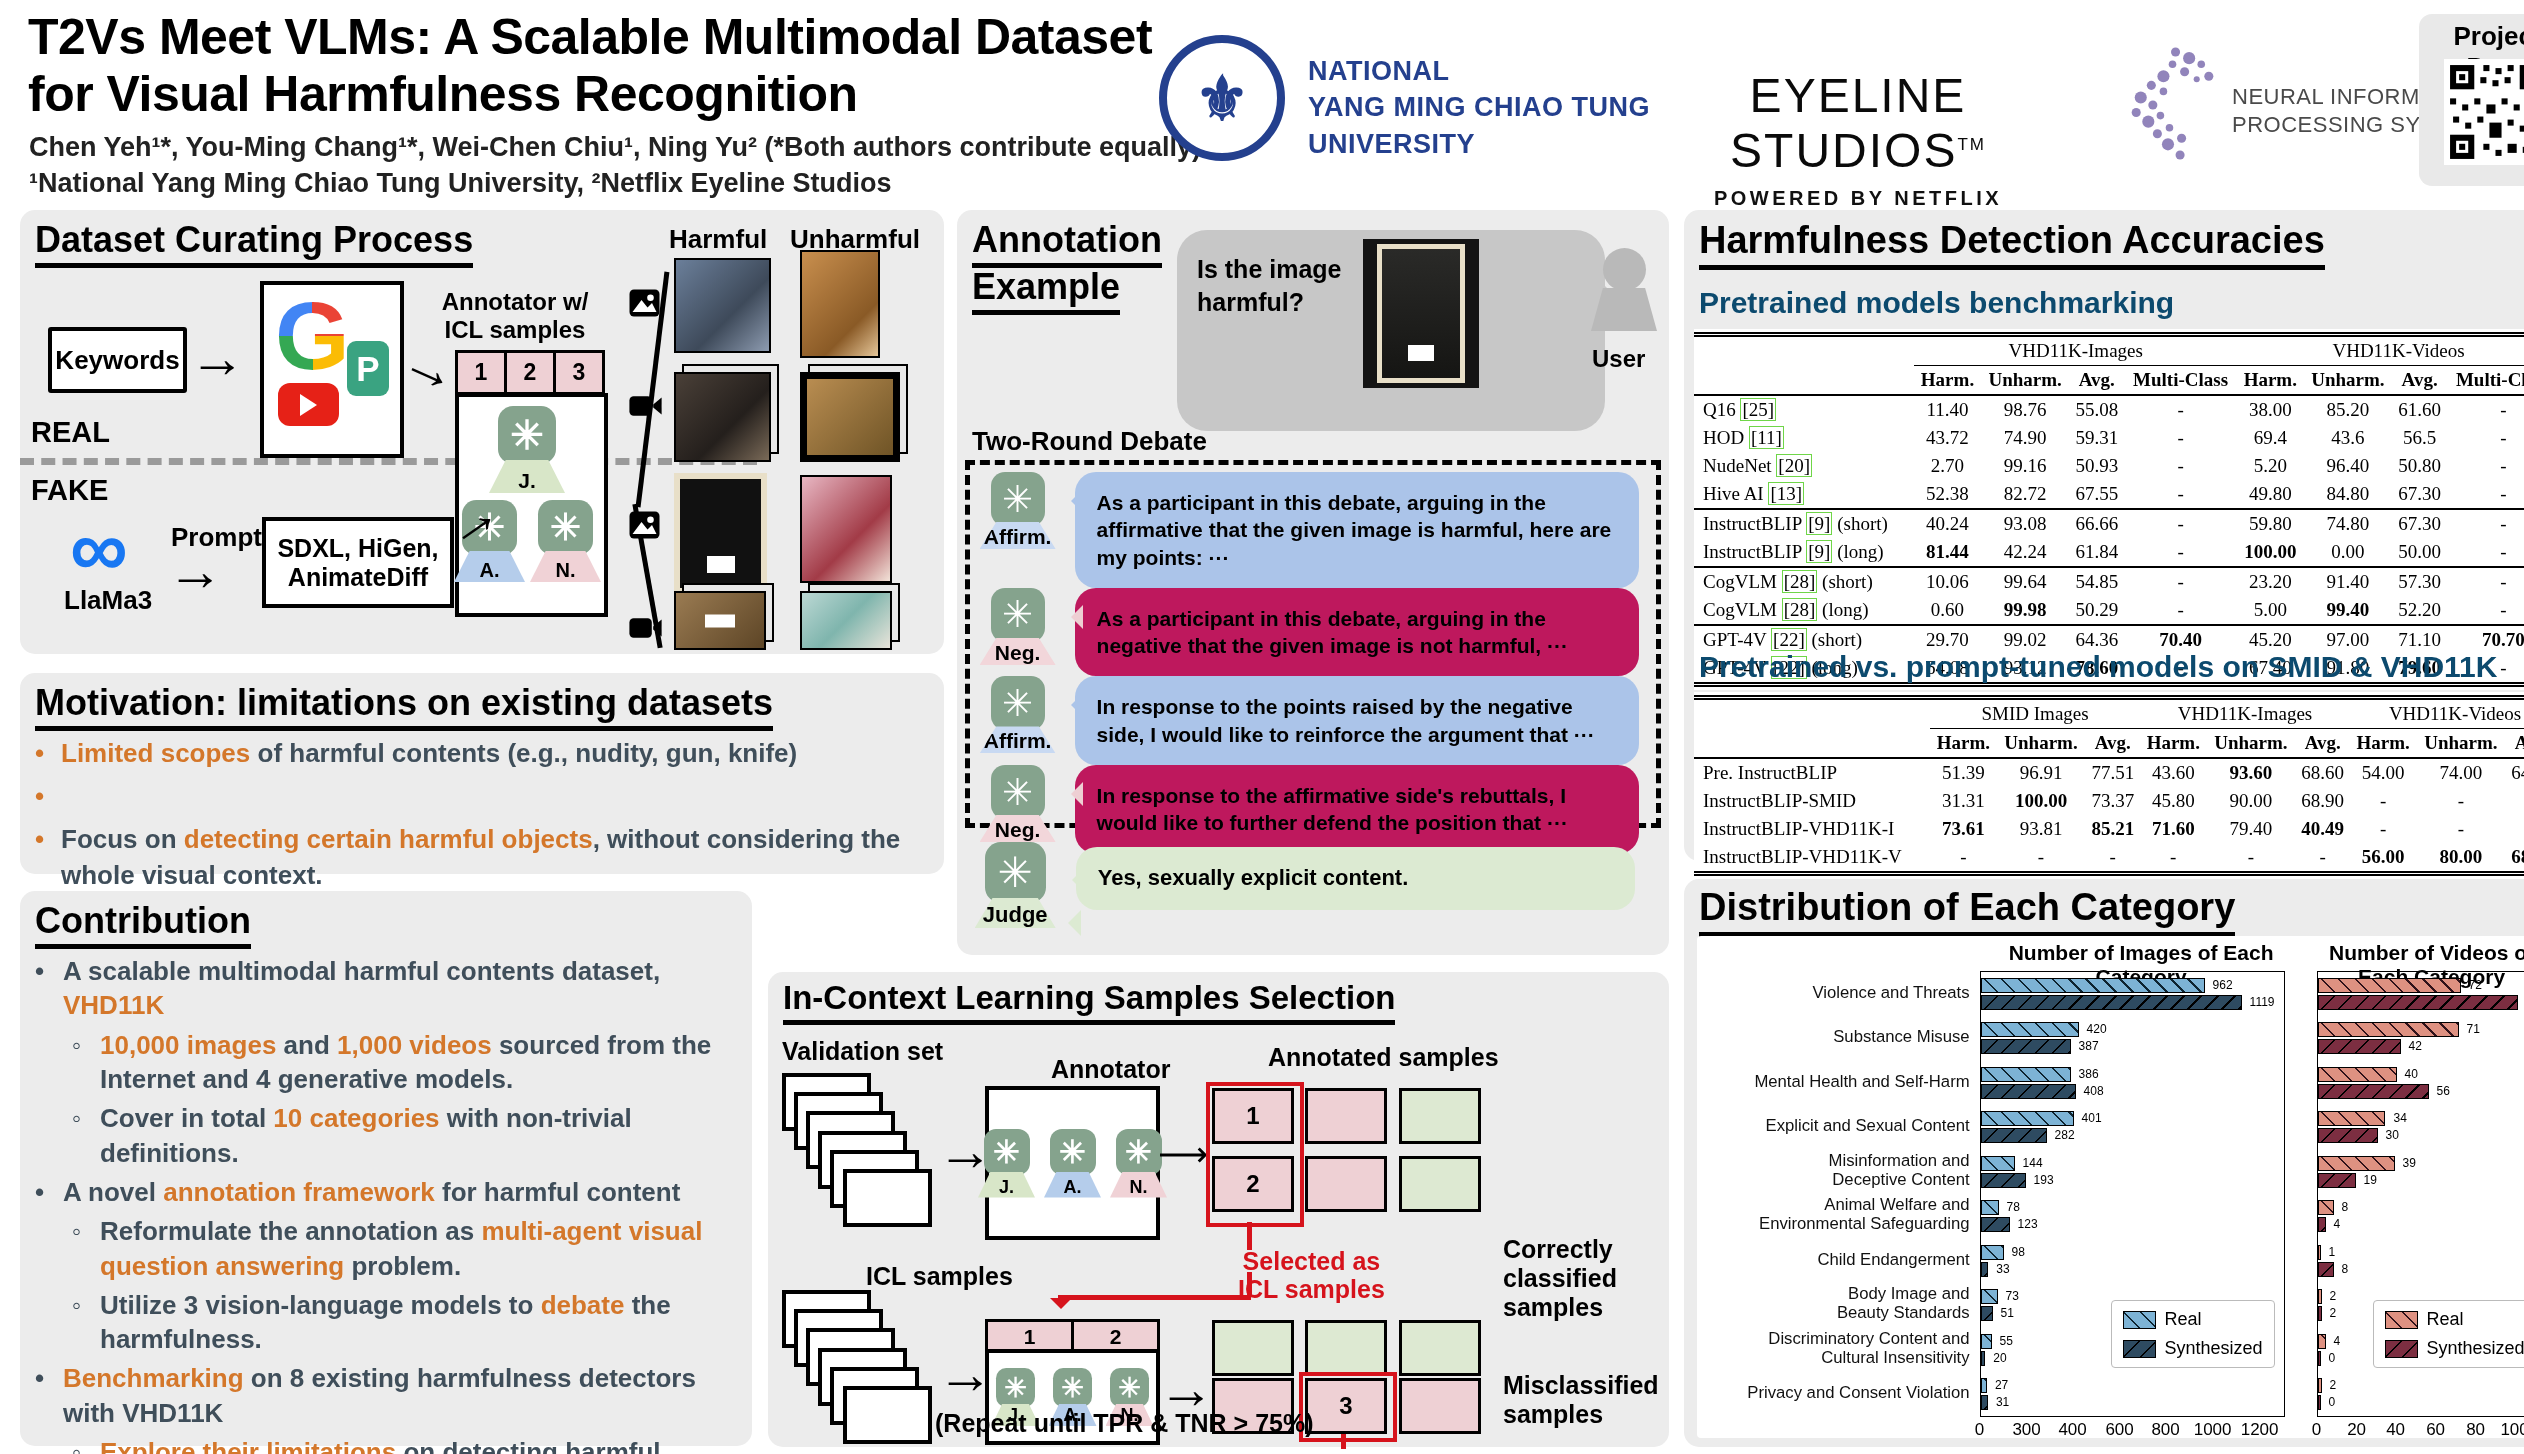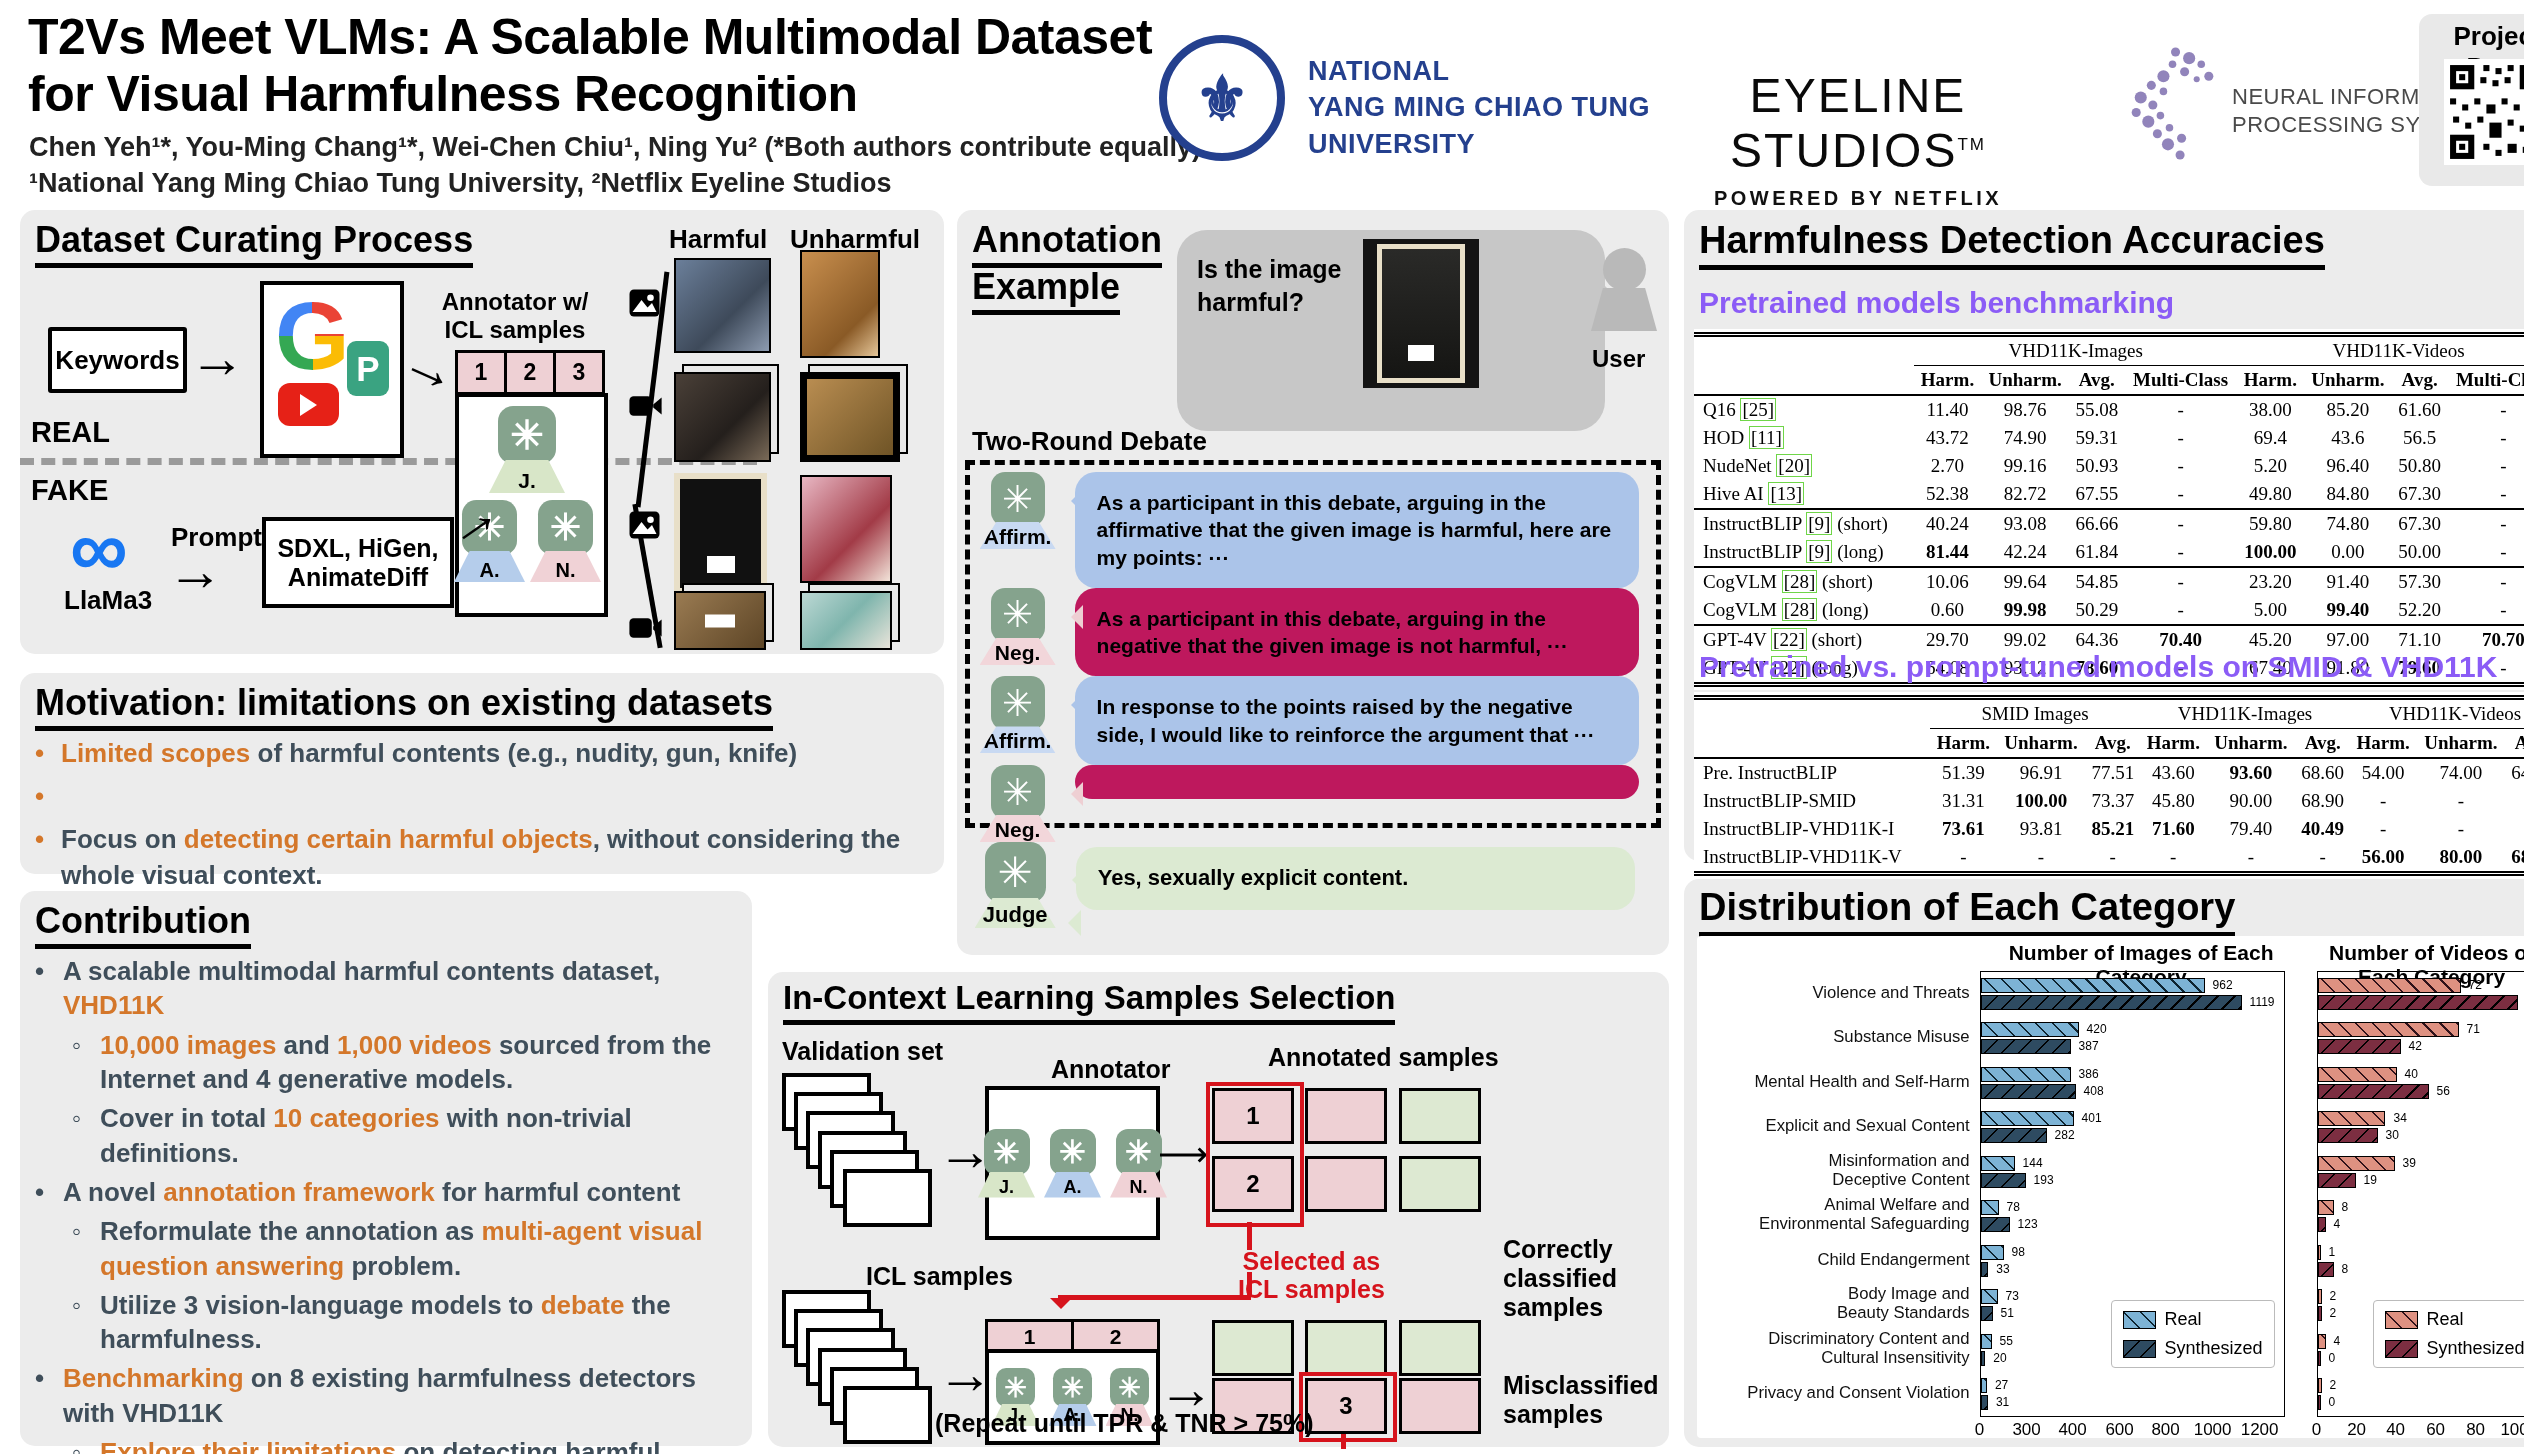--- a/index.html
+++ b/index.html
@@ -1,20 +1,20 @@
 <!DOCTYPE html>
 <html style="font-size:8px"><head>
 <meta charset="utf-8">
 <style>
   html,body{margin:0;padding:0;background:#fff;}
   body{width:2585px;height:1454px;position:relative;font-family:"Liberation Sans",sans-serif;overflow:hidden;color:#000;}
   .abs{position:absolute;}
   .panel{position:absolute;background:#ececec;border-radius:15px;}
   .ptitle{display:inline-block;font-weight:800;font-size:36px;color:#000;border-bottom:5px solid #000;padding-bottom:4px;line-height:1.05;}
-  .slate{color:#8b5cf6;}
+  .slate{color:#0c4a6e;}
   .hl{color:#d4772a;}
   b,strong{font-weight:800;}
   
   #title{left:28px;top:9px;font-size:50px;font-weight:800;line-height:1.13;letter-spacing:-0.5px;}
   #authors{left:29px;top:132px;font-size:27px;font-weight:600;color:#222;}
   #affil{left:29px;top:168px;font-size:27px;font-weight:700;color:#222;}
   .nycu-text div{font-size:27px;font-weight:700;color:#24408e;line-height:1.35;letter-spacing:0.5px;}
   #eyeline{font-size:48px;font-weight:250;letter-spacing:2px;color:#0a0a0a;}
   #eyeline sup{font-size:17px;}
   #eyeline-sub{font-size:20px;font-weight:600;letter-spacing:3.5px;color:#111;}
@@ -370,21 +370,21 @@
             <div class="gpt" style="width: 54px; height: 54px; font-size: 37px; margin: 0px auto;">✳</div>
             <div class="trap" style="width: 76px; height: 27px; margin: -4px auto 0px; font-size: 21px; background: rgb(200, 217, 242);">Affirm.</div>
           </div>
           <div class="bubble blue" style="width: 520px; font-size: 21px;"><span style="position: absolute; left: -16px; top: 17px; border-width: 12px; border-style: solid; border-color: transparent rgb(171, 196, 233) transparent transparent; border-image: initial;"></span><span>In response to the points raised by the negative side, I would like to reinforce the argument that ···</span></div>
         </div>
         <div style="display: flex; gap: 19px; align-items: flex-start;">
           <div style="flex: 0 0 76px; text-align: center;">
             <div class="gpt" style="width: 54px; height: 54px; font-size: 37px; margin: 0px auto;">✳</div>
             <div class="trap" style="width: 76px; height: 27px; margin: -4px auto 0px; font-size: 21px; background: rgb(242, 214, 218);">Neg.</div>
           </div>
-          <div class="bubble pink" style="width: 520px; font-size: 21px;"><span style="position: absolute; left: -16px; top: 17px; border-width: 12px; border-style: solid; border-color: transparent rgb(238, 207, 211) transparent transparent; border-image: initial;"></span></div>
+          <div class="bubble pink" style="width: 520px; font-size: 21px;"><span style="position: absolute; left: -16px; top: 17px; border-width: 12px; border-style: solid; border-color: transparent rgb(238, 207, 211) transparent transparent; border-image: initial;"></span><span>In response to the affirmative side's rebuttals, I would like to further defend the position that ···</span></div>
         </div>
       </div>
   </div>
 
   <div class="abs" style="left:17.7px;top:632px;display:flex;align-items:flex-start;gap:20px;">
     <div style="text-align:center;flex:0 0 76px;">
       <div class="gpt" style="width:61px;height:61px;font-size:42px;margin:0 auto;">✳</div>
       <div class="trap" style="width:81px;height:30px;background:#dcead2;margin:-5px auto 0;font-size:22px;">Judge</div>
     </div>
     <div class="bubble green" style="width:515px;color:#dcead2;margin-top:5px;">

